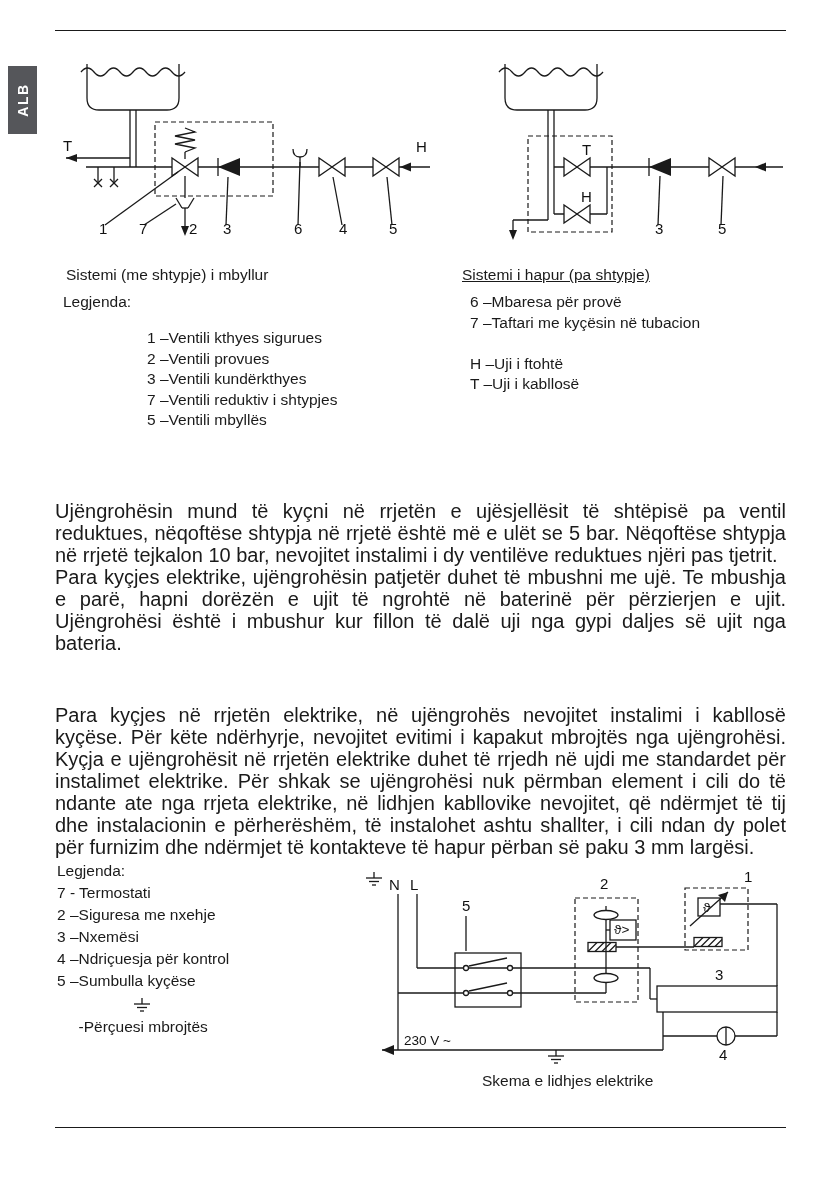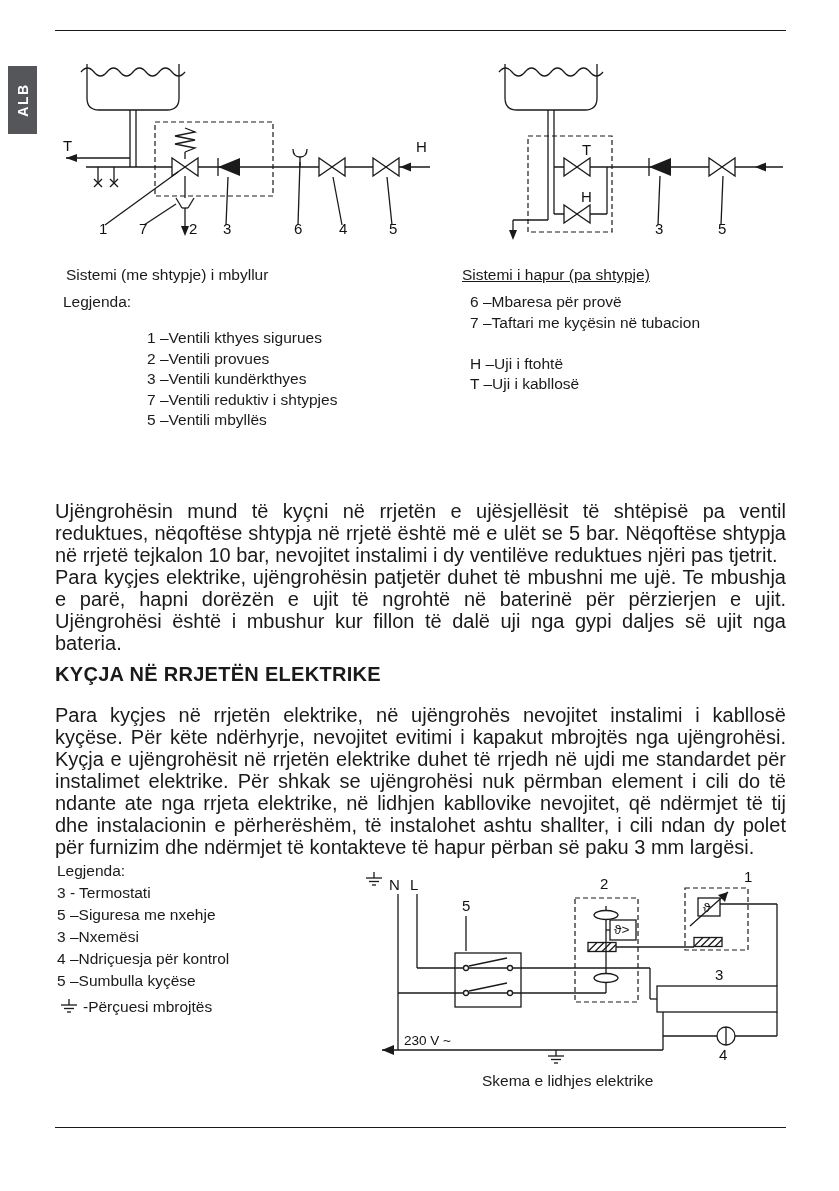--- a/index.html
+++ b/index.html
@@ -53,21 +53,21 @@
   .lg-row { height:20.5px; }
 
   .para { position:absolute; left:55px; width:731px; font-size:20px; line-height:22px; text-align:justify; }
   .p-warning { top:413px; font-weight:bold; font-size:17px; line-height:22.5px; }
   .p-block1 { top:500px; }
   .h-section { position:absolute; left:55px; top:663px; font-size:20px; font-weight:bold; letter-spacing:0.3px; }
   .p-block2 { top:704px; }
 
   .legend2 { position:absolute; left:57px; top:860px; font-size:15.5px; line-height:22px; white-space:nowrap; }
   .l2-wires { margin-top:32px; }
-  .l2-gnd { display:flex; align-items:center; margin-top:4px; }
+  .l2-gnd { display:flex; align-items:center; margin-top:4px;flex-direction:column; }
   .l2-gnd svg { width:26px; height:20px; overflow:visible; }
 </style>
 </head>
 <body>
 
 <div class="page">
 
   <svg width="0" height="0" style="position:absolute" aria-hidden="true">
     <defs>
       <g id="tank">
@@ -216,28 +216,27 @@
       <div class="lg-row">T –Uji i kabllosë</div>
     </div>
   </div>
 
 
   <div class="para p-block1">
     <div>Ujëngrohësin mund të kyçni në rrjetën e ujësjellësit të shtëpisë pa ventil reduktues, nëqoftëse shtypja në rrjetë është më e ulët se 5 bar. Nëqoftëse shtypja në rrjetë tejkalon 10 bar, nevojitet instalimi i dy ventilëve reduktues njëri pas tjetrit.</div>
     <div>Para kyçjes elektrike, ujëngrohësin patjetër duhet të mbushni me ujë. Te mbushja e parë, hapni dorëzën e ujit të ngrohtë në baterinë për përzierjen e ujit. Ujëngrohësi është i mbushur kur fillon të dalë uji nga gypi daljes së ujit nga bateria.</div>
   </div>
 
-  <div class="h-section">KYÇJA NË RRJETËN ELEKTRIKE</div>
 
   <div class="para p-block2">Para kyçjes në rrjetën elektrike, në ujëngrohës nevojitet instalimi i kabllosë kyçëse. Për këte ndërhyrje, nevojitet evitimi i kapakut mbrojtës nga ujëngrohësi. Kyçja e ujëngrohësit në rrjetën elektrike duhet të rrjedh në ujdi me standardet për instalimet elektrike. Për shkak se ujëngrohësi nuk përmban element i cili do të ndante ate nga rrjeta elektrike, në lidhjen kabllovike nevojitet, që ndërmjet të tij dhe instalacionin e përherëshëm, të instalohet ashtu shallter, i cili ndan dy polet për furnizim dhe ndërmjet të kontakteve të hapur përban së paku 3 mm largësi.</div>
 
   <div class="legend2">
     <div>Legjenda:</div>
-    <div>3 - Termostati</div>
-    <div>5 –Siguresa me nxehje</div>
+    <div>7 - Termostati</div>
+    <div>2 –Siguresa me nxehje</div>
     <div>3 –Nxemësi</div>
     <div>4 –Ndriçuesja për kontrol</div>
     <div>5 –Sumbulla kyçëse</div>
     <div class="l2-gnd">
       <svg viewBox="0 0 26 20">
           <use href="#gnd" x="12" y="2"></use>
         </svg>
       <span>-Përçuesi mbrojtës</span>
     </div>
   </div>

